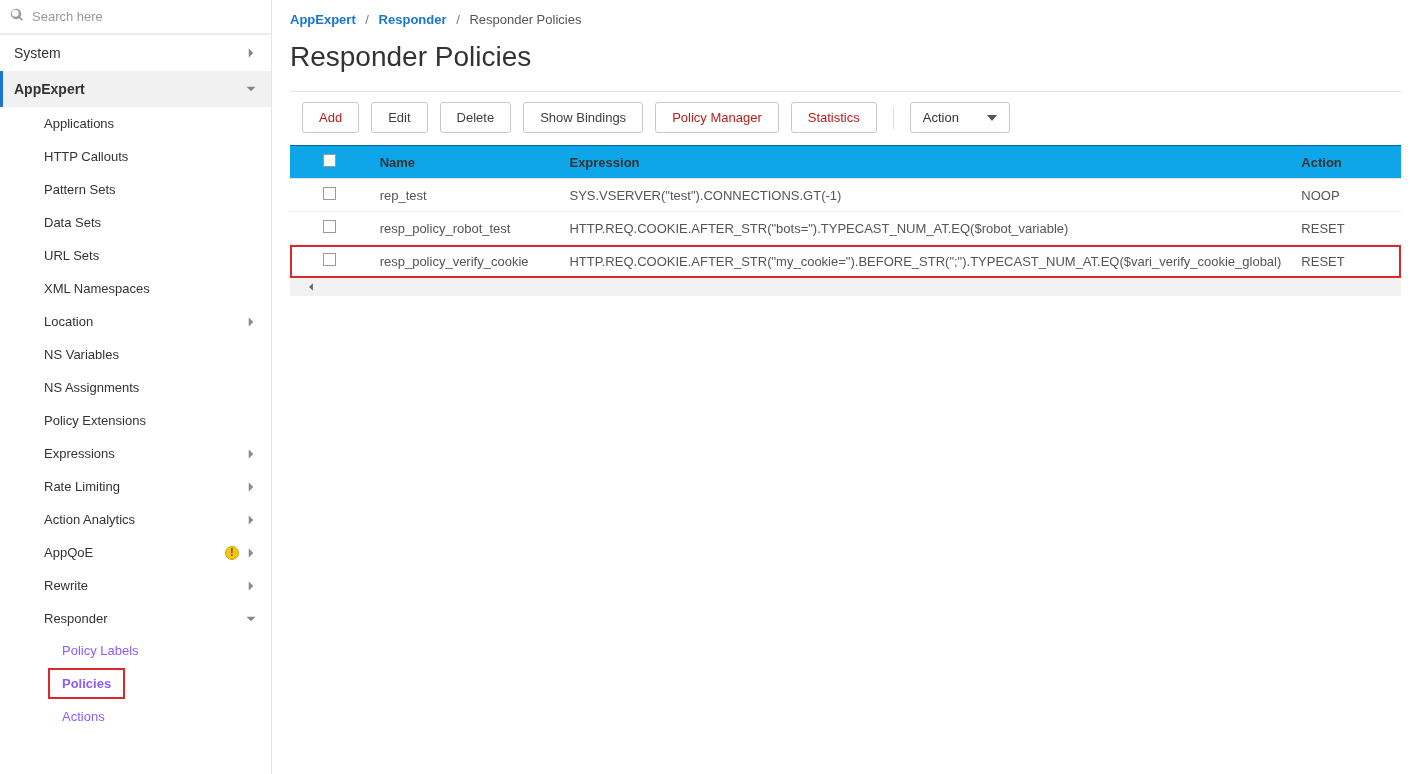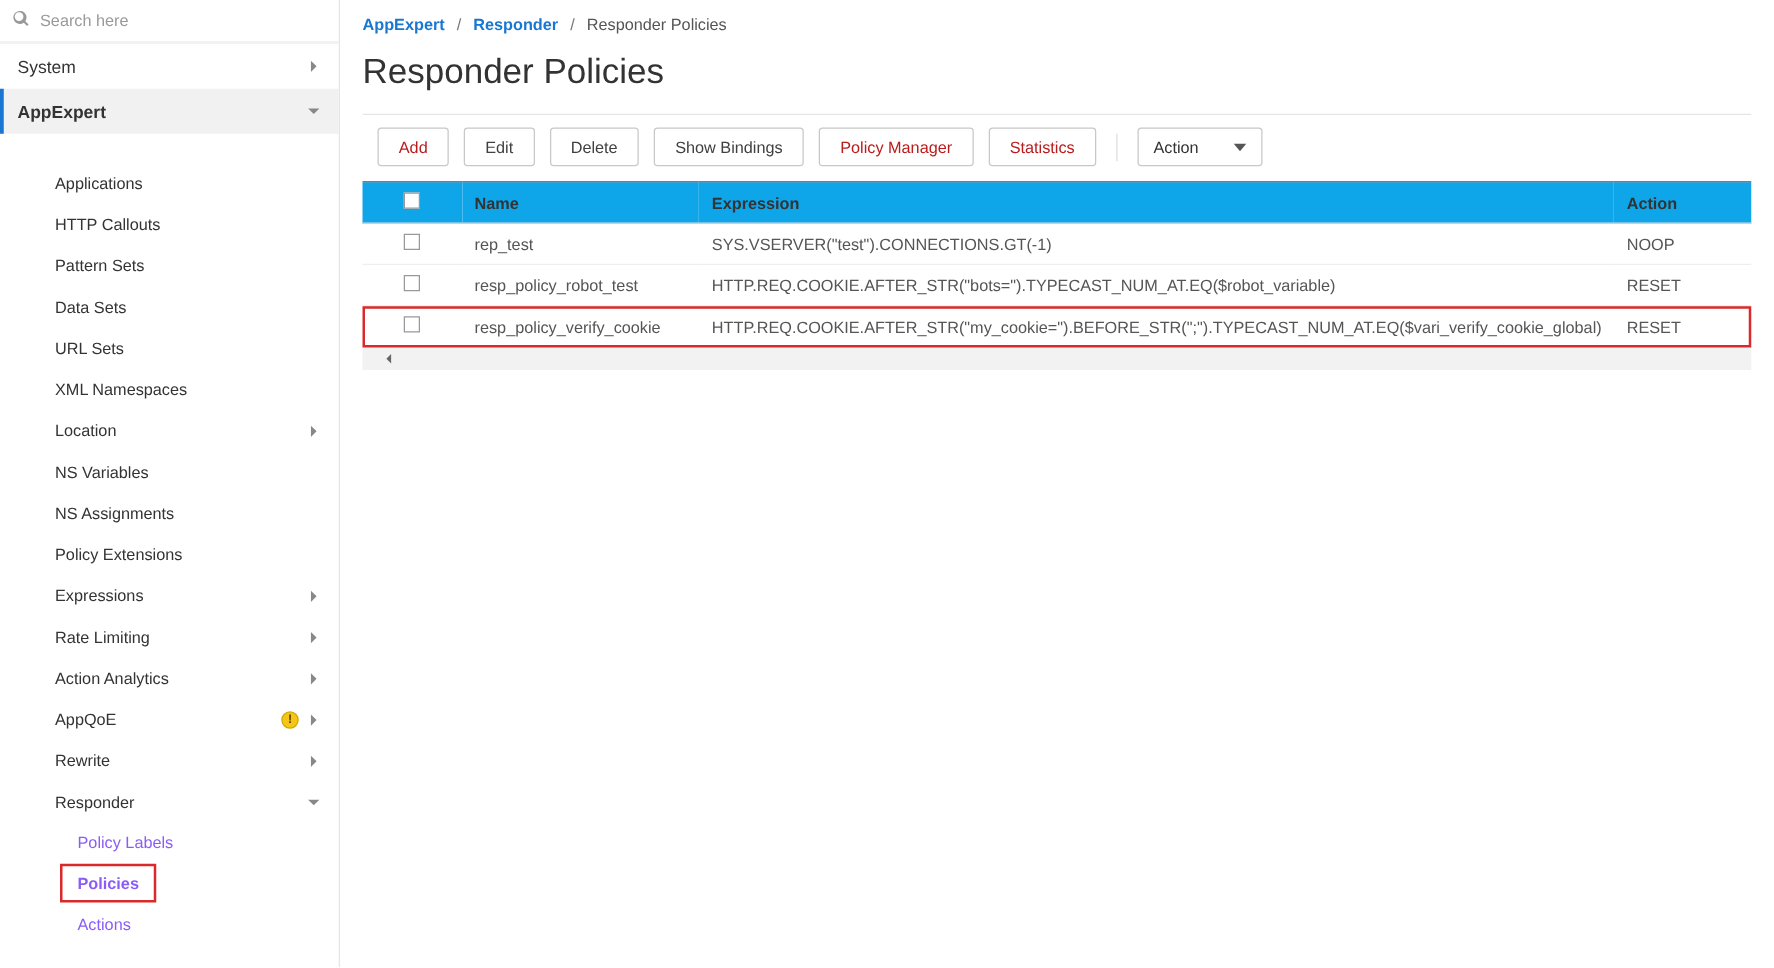--- a/index.html
+++ b/index.html
@@ -53,21 +53,21 @@
   }
   .nav-item.collapsed-top {
     border-top: 1px solid #eee;
   }
   .nav-item .nav-right {
     display: flex;
     align-items: center;
     gap: 6px;
   }
   .chev { width: 12px; height: 12px; fill: #888; }
-  .sub-list { padding-left: 30px; margin-top: 23px; }
+  .sub-list { padding-left: 30px; }
   .sub-item {
     display: flex;
     align-items: center;
     justify-content: space-between;
     padding: 9px 14px 9px 14px;
     cursor: pointer;
     color: #333;
   }
   .sub-item .nav-right { display:flex; align-items:center; gap:6px; }
   .sub-sub-list { padding-left: 18px; }

